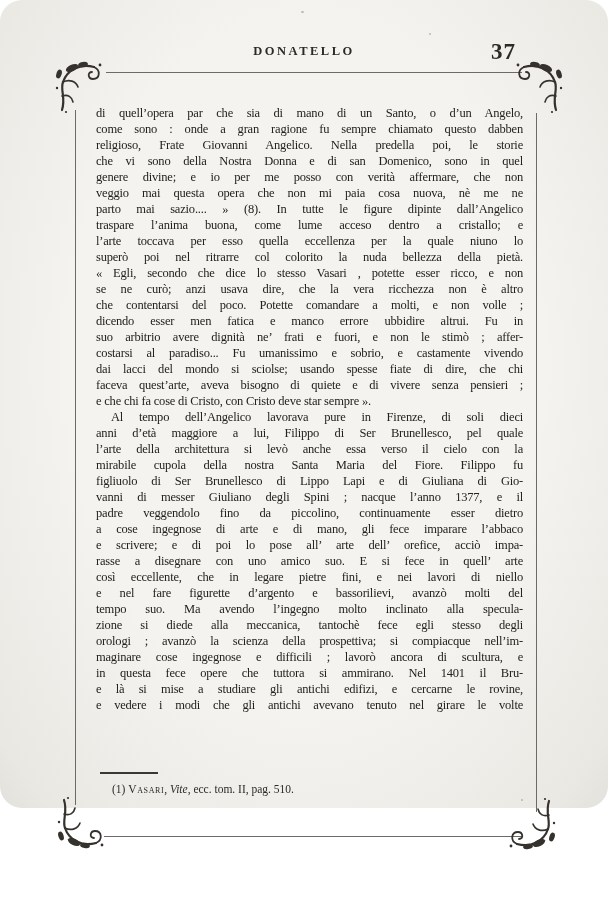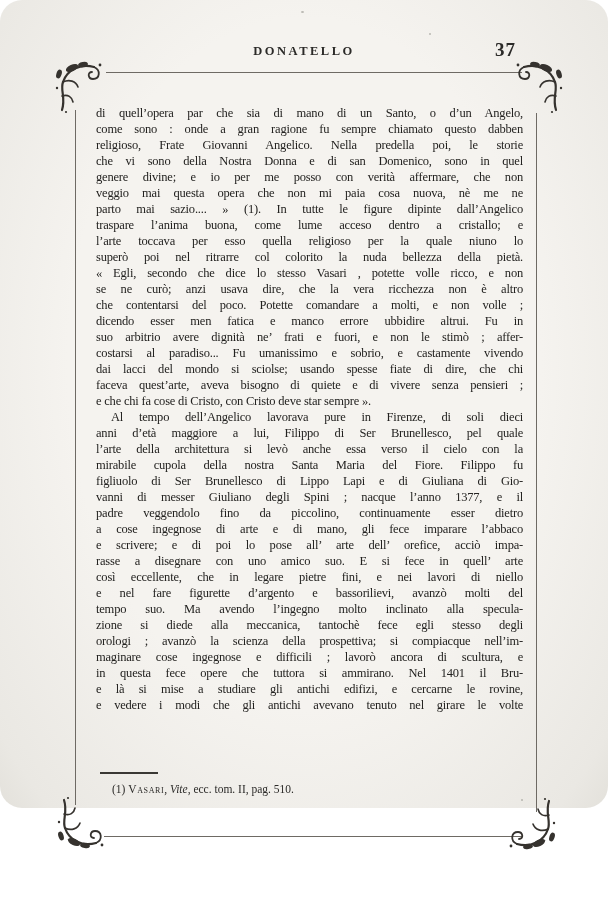--- a/index.html
+++ b/index.html
@@ -14,21 +14,21 @@
     border-radius: 22px;
   }
   
   .running-title {
     position: absolute; top: 44px; left: 0; width: 100%;
     text-align: center; font-size: 12.5px; font-weight: 700;
     letter-spacing: 2.5px; color: #2b2a28;
   }
   .page-number {
     position: absolute; top: 39px; right: 92px;
-    font-size: 19px; font-weight: 600; letter-spacing: 1px;
+    font-size: 23px; font-weight: 600; letter-spacing: 1px;
   }
   
   .rule { position: absolute; background: #6e6a64; }
   .rule.top    { left: 106px; top: 72px;  width: 416px; height: 1px; }
   .rule.bottom { left: 104px; top: 836px; width: 418px; height: 1px; }
   .rule.left   { left: 75px;  top: 110px; width: 1px;   height: 695px; }
   .rule.right  { left: 536px; top: 113px; width: 1px;   height: 699px; }
   
   .corner { position: absolute; width: 56px; height: 56px; }
   .corner.tl { left: 50px;  top: 58px; }
@@ -108,25 +108,25 @@
       <use href="#fleuron"></use>
     </svg>
 
   <div class="text-block">
       <div class="line">di quell’opera par che sia di mano di un Santo, o d’un Angelo,</div>
       <div class="line">come sono : onde a gran ragione fu sempre chiamato questo dabben</div>
       <div class="line">religioso, Frate Giovanni Angelico. Nella predella poi, le storie</div>
       <div class="line">che vi sono della Nostra Donna e di san Domenico, sono in quel</div>
       <div class="line">genere divine; e io per me posso con verità affermare, che non</div>
       <div class="line">veggio mai questa opera che non mi paia cosa nuova, nè me ne</div>
-      <div class="line">parto mai sazio.... » (1). In tutte le figure dipinte dall’Angelico</div>
+      <div class="line">parto mai sazio.... » (8). In tutte le figure dipinte dall’Angelico</div>
       <div class="line">traspare l’anima buona, come lume acceso dentro a cristallo; e</div>
-      <div class="line">l’arte toccava per esso quella religioso per la quale niuno lo</div>
+      <div class="line">l’arte toccava per esso quella eccellenza per la quale niuno lo</div>
       <div class="line">superò poi nel ritrarre col colorito la nuda bellezza della pietà.</div>
-      <div class="line">« Egli, secondo che dice lo stesso Vasari , potette volle ricco, e non</div>
+      <div class="line">« Egli, secondo che dice lo stesso Vasari , potette esser ricco, e non</div>
       <div class="line">se ne curò; anzi usava dire, che la vera ricchezza non è altro</div>
       <div class="line">che contentarsi del poco. Potette comandare a molti, e non volle ;</div>
       <div class="line">dicendo esser men fatica e manco errore ubbidire altrui. Fu in</div>
       <div class="line">suo arbitrio avere dignità ne’ frati e fuori, e non le stimò ; affer-</div>
       <div class="line">costarsi al paradiso... Fu umanissimo e sobrio, e castamente vivendo</div>
       <div class="line">dai lacci del mondo si sciolse; usando spesse fiate di dire, che chi</div>
       <div class="line">faceva quest’arte, aveva bisogno di quiete e di vivere senza pensieri ;</div>
       <div class="line no-justify">e che chi fa cose di Cristo, con Cristo deve star sempre ».</div>
       <div class="line indent">Al tempo dell’Angelico lavorava pure in Firenze, di soli dieci</div>
       <div class="line">anni d’età maggiore a lui, Filippo di Ser Brunellesco, pel quale</div>

